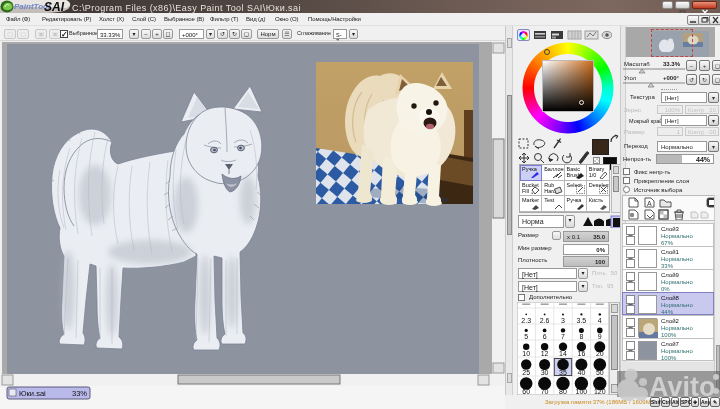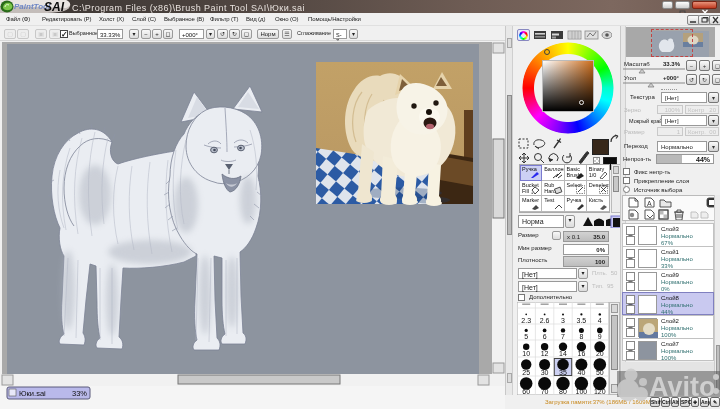--- a/index.html
+++ b/index.html
@@ -48,21 +48,21 @@
 .layer.sel{background:#c9c9f0;outline:1px solid #8080c0;outline-offset:-1px;}
 .layer .eye{position:absolute;left:3px;top:2px;width:9px;height:9px;border:1px solid #888;background:#fff;}
 .layer .ck2{position:absolute;left:3px;top:12px;width:9px;height:9px;border:1px solid #888;background:#fff;}
 .layer .th{position:absolute;left:15px;top:2px;width:19px;height:19px;border:1px solid #999;background:#fff;}
 .layer .nm{position:absolute;left:38px;top:2px;font-size:6px;color:#111;}
 .layer .md{position:absolute;left:38px;top:9px;font-size:6px;color:#2f6f6f;}
 .layer .pc{position:absolute;left:38px;top:16px;font-size:6px;color:#2f6f6f;}
 </style></head>
 <body>
 <div class="abs" id="title">
-  <div class="path" style="font-size:9px;letter-spacing:0.45px;top:2.5px;">C:\Program Files (x86)\Brush Paint Tool SAI\Юки.sai</div>
+  <div class="path" style="font-size:9px;letter-spacing:0.45px;top:2.5px;">C:\Program Files (x86)\Easy Paint Tool SAI\Юки.sai</div>
   <svg style="position:absolute;left:0;top:0;" width="78" height="13">
     <path d="M0 0 L66 0 C 72 3 72 8 64 11 C 50 14 20 14 0 13 Z" fill="#cfc9c5" opacity="0.92"></path>
     <path d="M0 0 L66 0 C 72 3 71 6 66 8 L0 6 Z" fill="#f2efec" opacity="0.8"></path>
     <ellipse cx="7" cy="6.5" rx="6.5" ry="6" fill="#2a6b1a"></ellipse>
     <path d="M3 8 C 3 4 6 2 10 3 C 12 4 13 6 12 8 C 10 11 5 11 3 8 Z" fill="#7ec84a"></path>
     <path d="M5 7 C 5 5 7 4 9 5" stroke="#e8f8d8" stroke-width="1" fill="none"></path>
     <text x="14" y="9" font-size="8" font-style="italic" font-weight="bold" fill="#6e86c4" font-family="Liberation Sans">PaintTool</text>
     <text x="44" y="11" font-size="12" font-style="italic" font-weight="bold" fill="#0a0a0a" font-family="Liberation Sans">SAI</text>
   </svg>
   <div class="wbtn" style="left:662px;width:11px;"><svg width="9" height="6">

